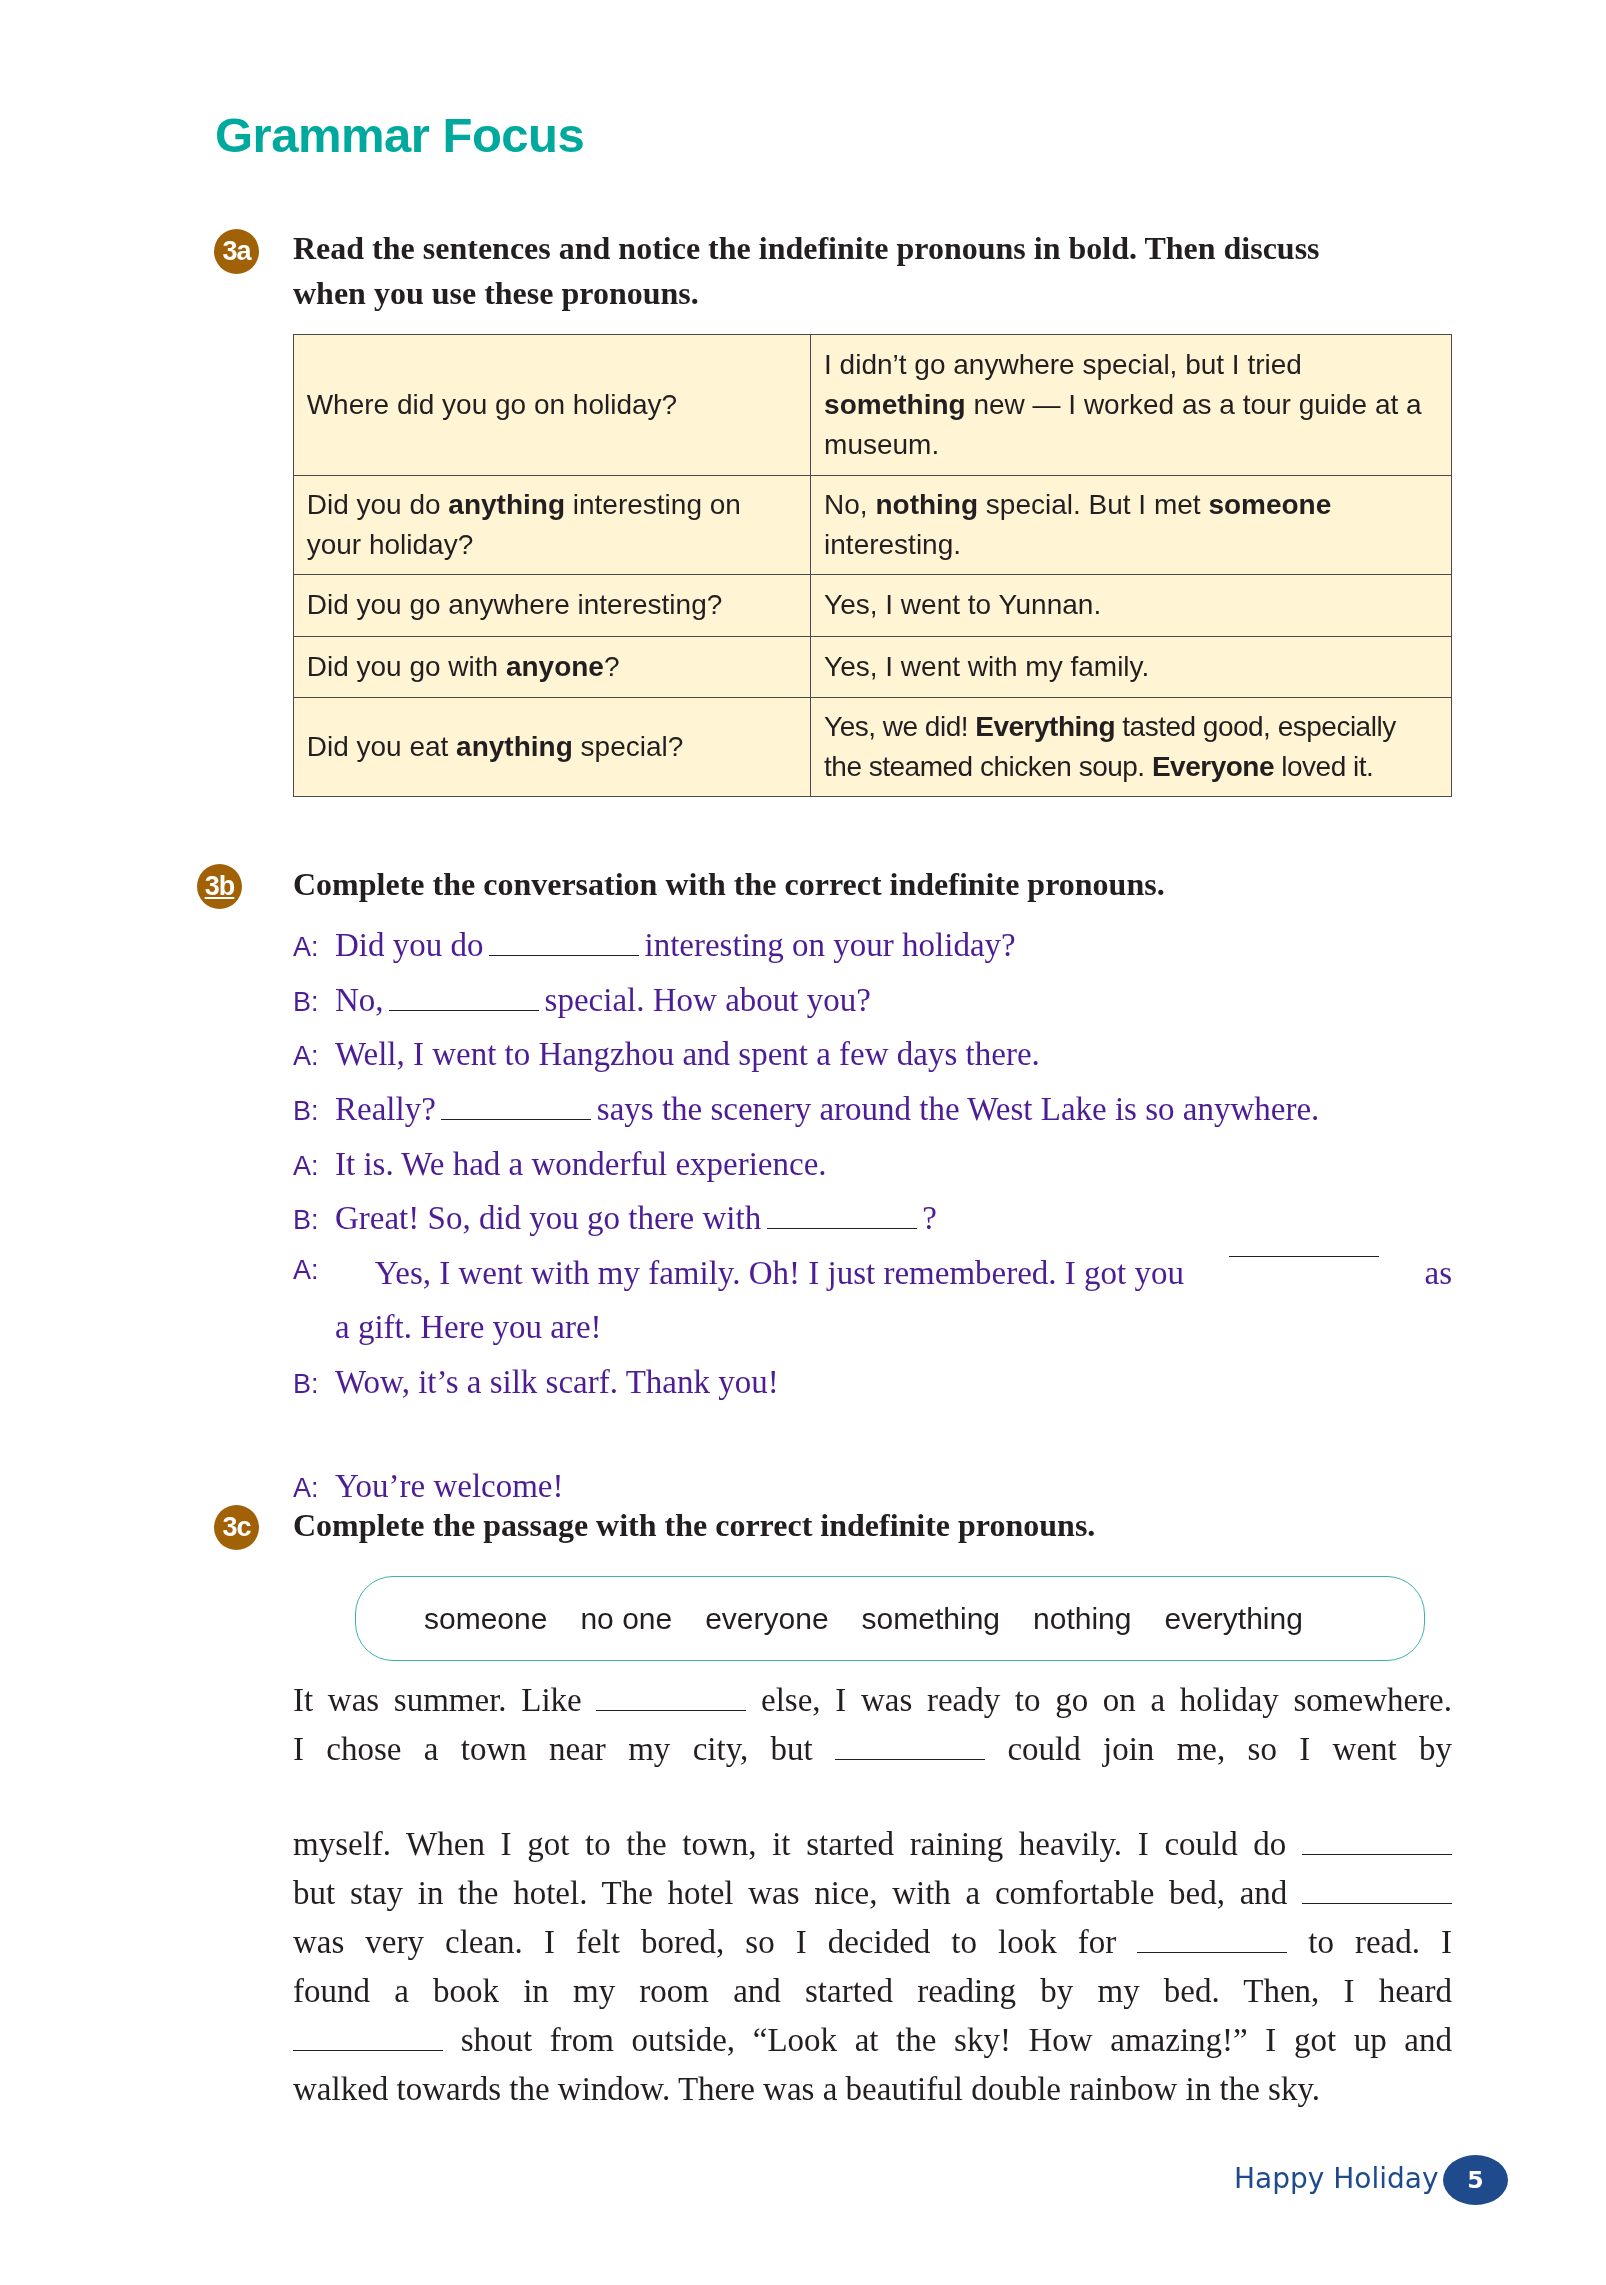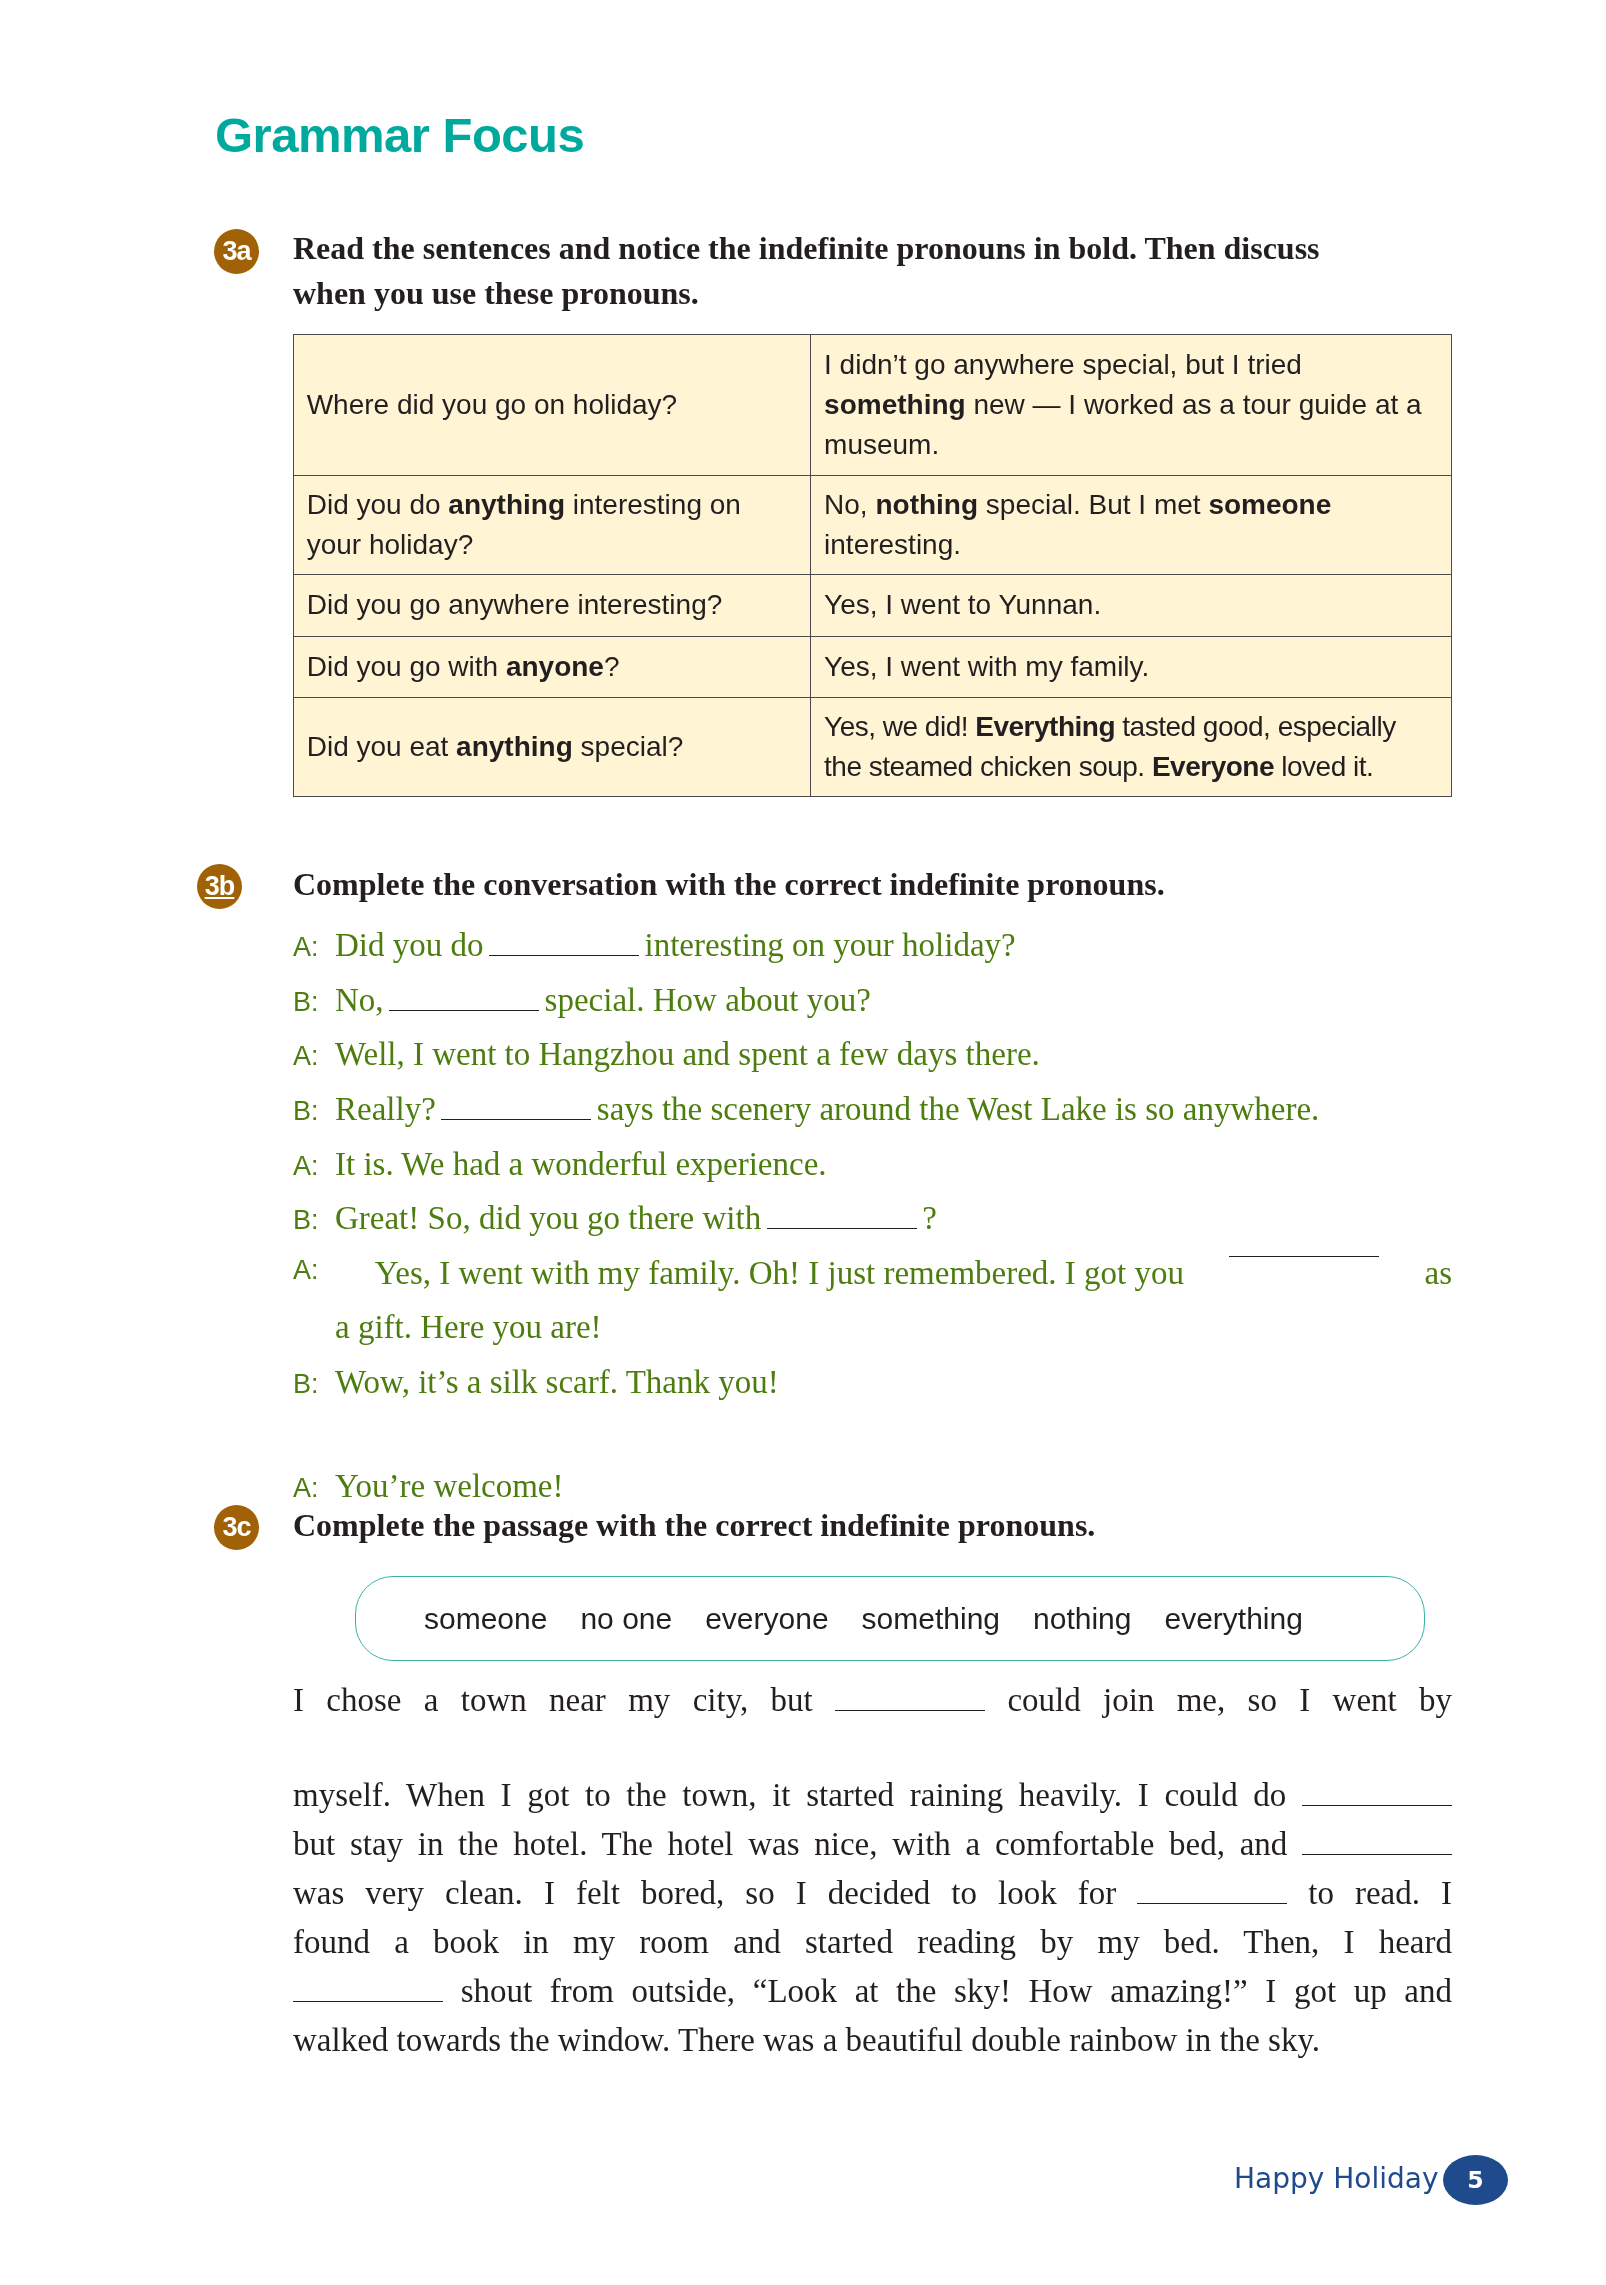--- a/index.html
+++ b/index.html
@@ -29,21 +29,21 @@
     border:1.8px solid #4a4a4a; padding:3.6px 12.7px; vertical-align:middle; line-height:40px;
   }
   table.pron td.q { width:491px; }
   table.pron tr.r1 td { height:133px; }
   table.pron tr.r2 td { height:91px; }
   table.pron tr.r3 td { height:53px; }
   table.pron tr.r4 td { height:53px; }
   table.pron tr.r5 td { height:91px; }
   table.pron td.tight { letter-spacing:-0.5px; }
   .dlg {
-    left:293px; font-family:"Liberation Serif", serif; font-size:33px; color:#4d7c0f;
+    left:293px; font-family:"Liberation Serif", serif; font-size:33px; color:#4c1d95;
     white-space:nowrap;
   }
   .dlg .spk {
     display:inline-block; width:42px;
     font-family:"Liberation Sans", sans-serif; font-size:27px;
   }
   .blank {
     display:inline-block; width:150px; border-bottom:1.8px solid #231f20;
     height:0.9px; vertical-align:baseline; margin:0 5.5px;
   }
@@ -137,20 +137,21 @@
 <div class="abs wordbox">
   <span>someone</span>
   <span>no one</span>
   <span>everyone</span>
   <span>something</span>
   <span>nothing</span>
   <span>everything</span>
 </div>
 
 <div class="abs passage" id="passage">
+    <span class="line" style="white-space: normal;"><span>It was summer. Like</span> <span class="pblank"></span> <span>else, I was ready to go on a holiday somewhere.</span></span>
     <span class="line" style="white-space: normal;"><span>I chose a town near my city, but</span> <span class="pblank"></span> <span>could join me, so I went by</span></span>
     <span class="line" style="white-space: normal; margin-top: 46px;"><span>myself. When I got to the town, it started raining heavily. I could do</span> <span class="pblank"></span></span>
     <span class="line" style="white-space: normal;"><span>but stay in the hotel. The hotel was nice, with a comfortable bed, and</span> <span class="pblank"></span></span>
     <span class="line" style="white-space: normal;"><span>was very clean. I felt bored, so I decided to look for</span> <span class="pblank"></span> <span>to read. I</span></span>
     <span class="line" style="white-space: normal;"><span>found a book in my room and started reading by my bed. Then, I heard</span></span>
     <span class="line" style="white-space: normal;"><span class="pblank"></span> <span>shout from outside, “Look at the sky! How amazing!” I got up and</span></span>
     <span class="line last" style="white-space: normal;"><span>walked towards the window. There was a beautiful double rainbow in the sky.</span></span>
   </div>
 
 <div class="abs footer-text">Happy Holiday</div>

